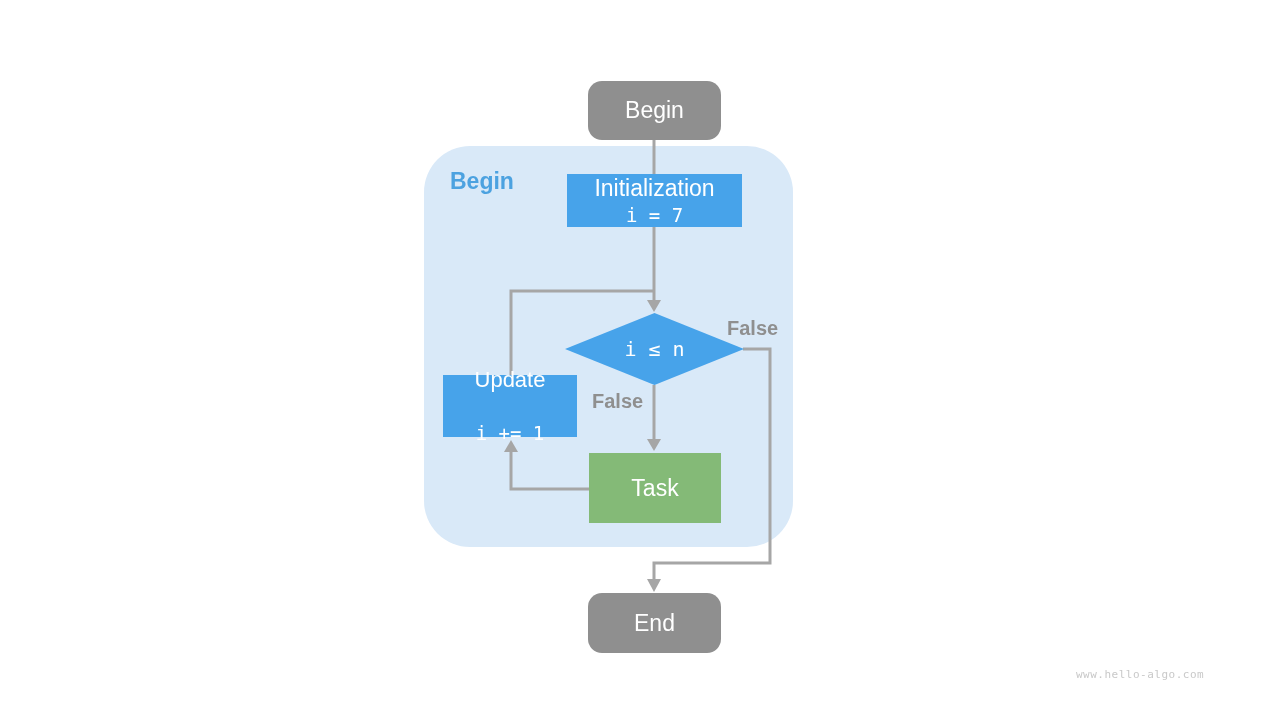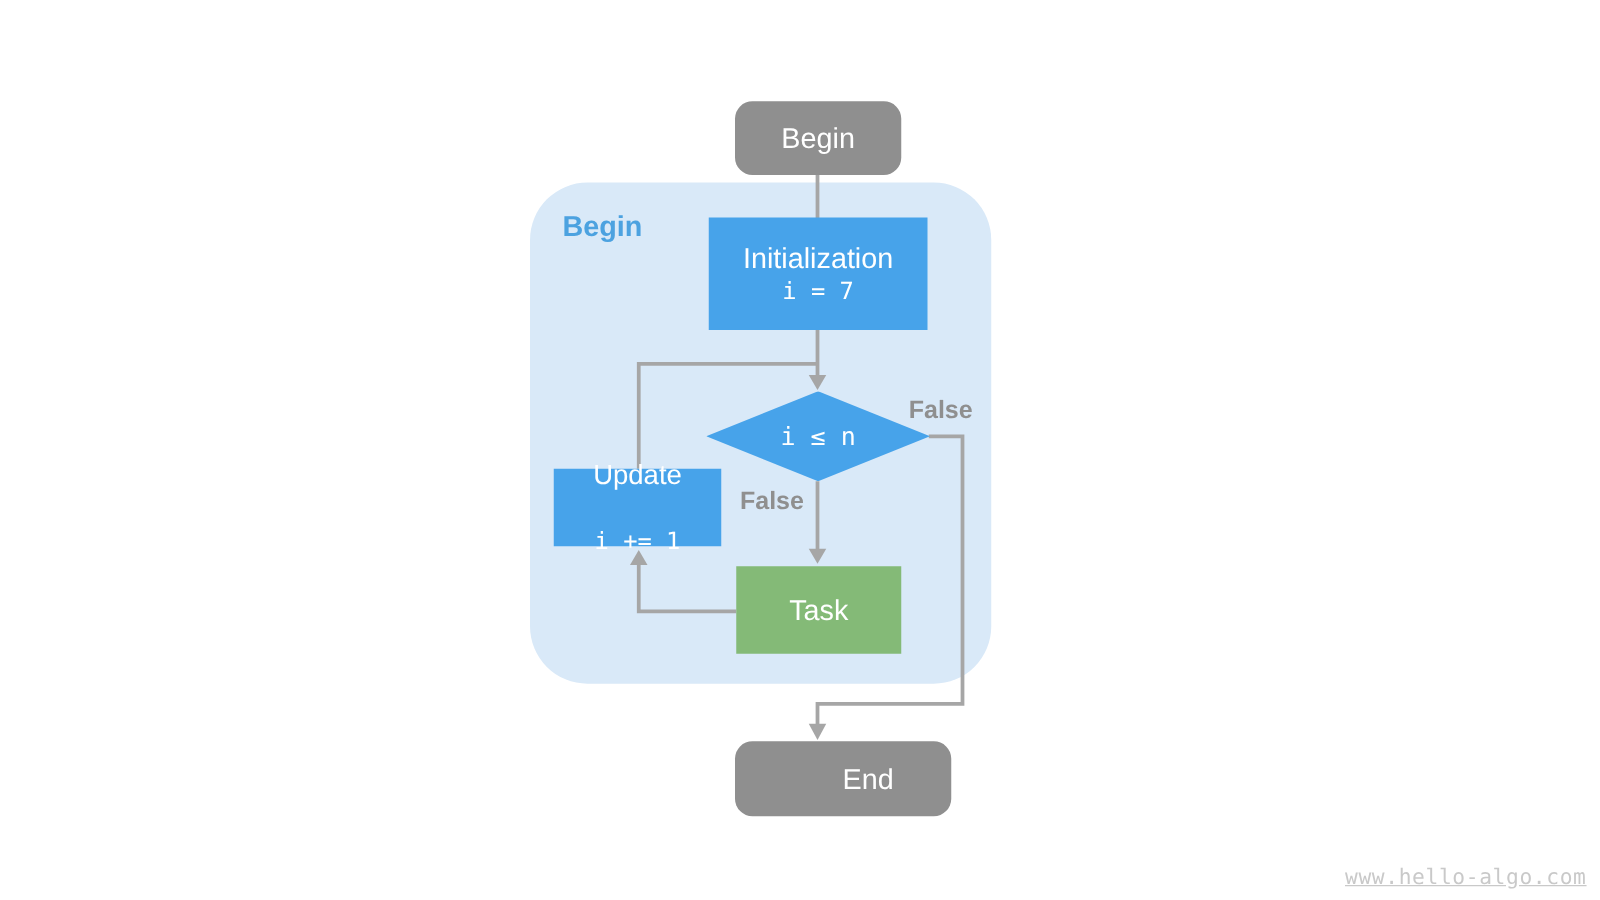--- a/index.html
+++ b/index.html
@@ -53,22 +53,22 @@
     justify-content: center;
     color: var(--text-white, #FFFFFF);
     text-align: center;
     line-height: 1.25;
   }
   .node-gray  { background: var(--node-gray, #8F8F8F); border-radius: 14px; }
   .node-blue  { background: var(--node-blue, #47A3EA); }
   .node-green { background: var(--node-green, #84BA77); }
 
   .node-begin { left: 588px; top: 53px;  width: 133px; height: 59px; font-size: 23px; margin-top: 28px; }
-  .node-end   { left: 588px; top: 593px; width: 133px; height: 60px; font-size: 23px; padding-left: 40px; }
-  .node-init  { left: 567px; top: 174px; width: 175px; height: 90px; font-size: 23px; }
+  .node-end   { left: 588px; top: 593px; width: 133px; height: 60px; font-size: 23px; }
+  .node-init  { left: 567px; top: 174px; width: 175px; height: 53px; font-size: 23px; }
   .node-update{ left: 443px; top: 375px; width: 134px; height: 62px; font-size: 22px; gap: 28px; }
   .node-task  { left: 589px; top: 453px; width: 132px; height: 70px; font-size: 23px; }
 
   .node-diamond {
     left: 565px; top: 313px;
     width: 179px; height: 72px;
     background: var(--node-blue, #47A3EA);
     clip-path: polygon(50% 0, 100% 50%, 50% 100%, 0 50%);
   }
 
@@ -86,27 +86,26 @@
     font-size: 20px;
     font-weight: 700;
     color: var(--edge-label-gray, #8F8F8F);
   }
   .label-false { left: 727px; top: 317px; }
   .label-true  { left: 592px; top: 390px; }
 
   
   .watermark {
     position: absolute;
-    left: 1076px; top: 692px;
+    left: 1076px; top: 668px;
     z-index: 3;
     font-family: "DejaVu Sans Mono", monospace;
-    font-size: 17px;
+    font-size: 11px;
     letter-spacing: 0.5px;
     color: var(--watermark-gray, #C9C9C9);
-    text-decoration: underline;
   }
 </style>
 </head>
 <body>
 
 <div class="canvas">
 
   <div class="loop-container">
     <span class="loop-label">Begin</span>
   </div>

